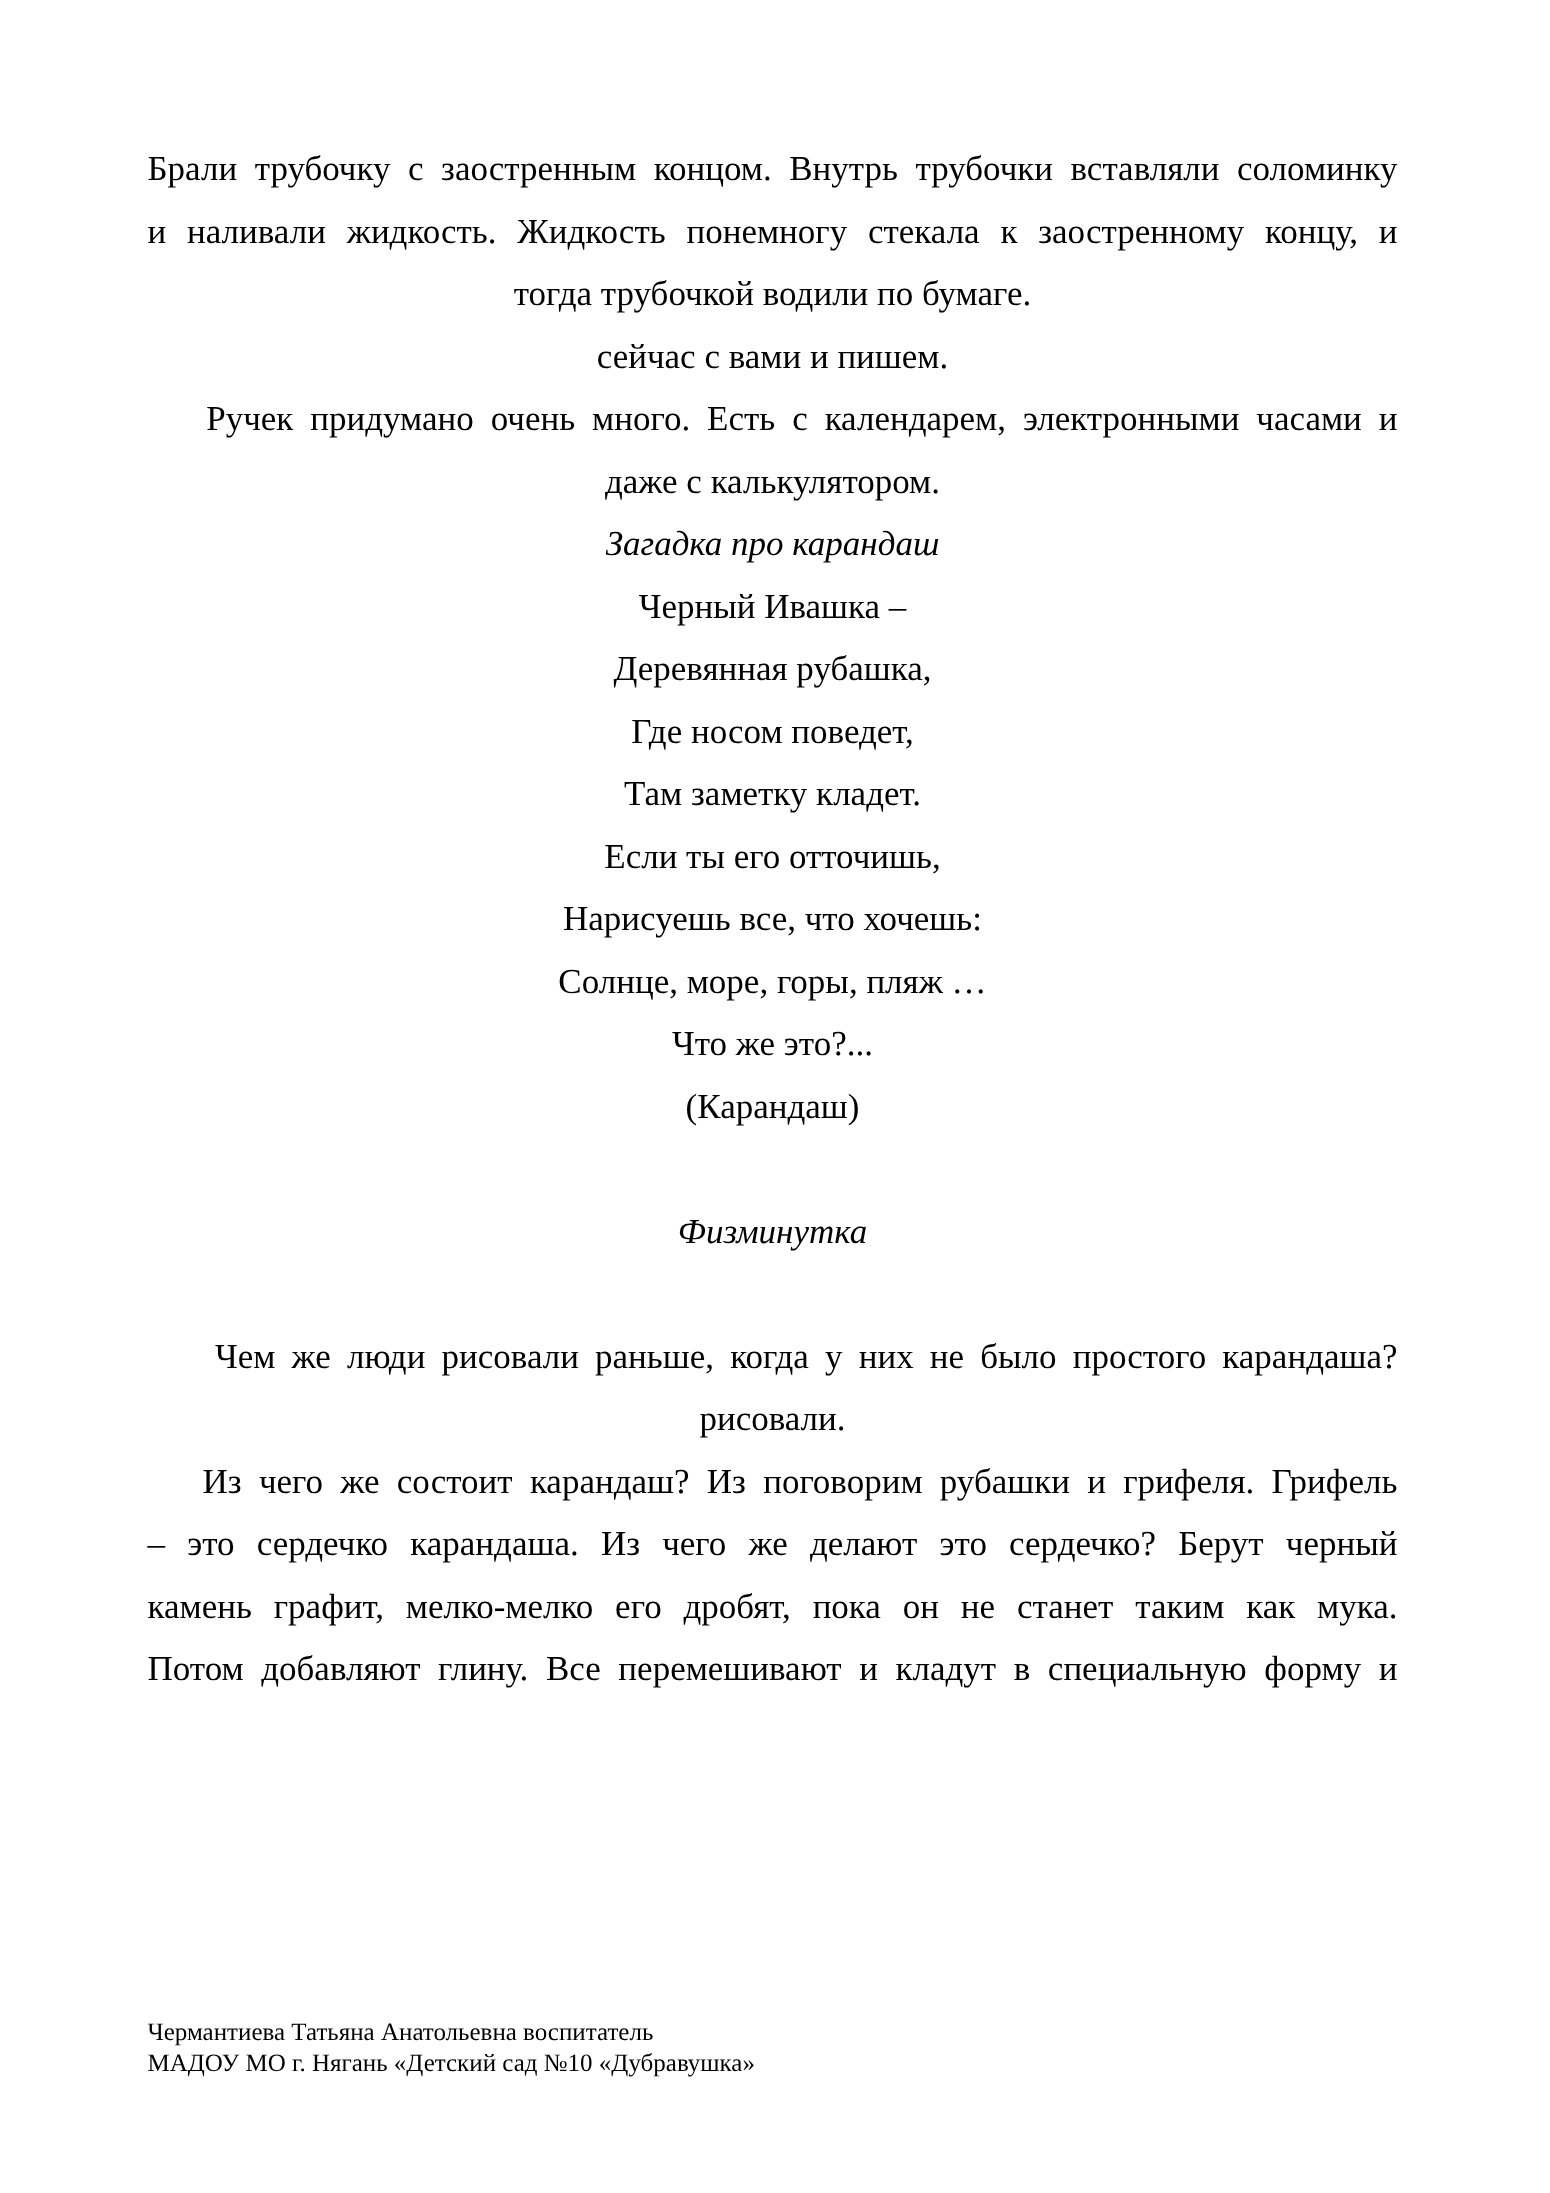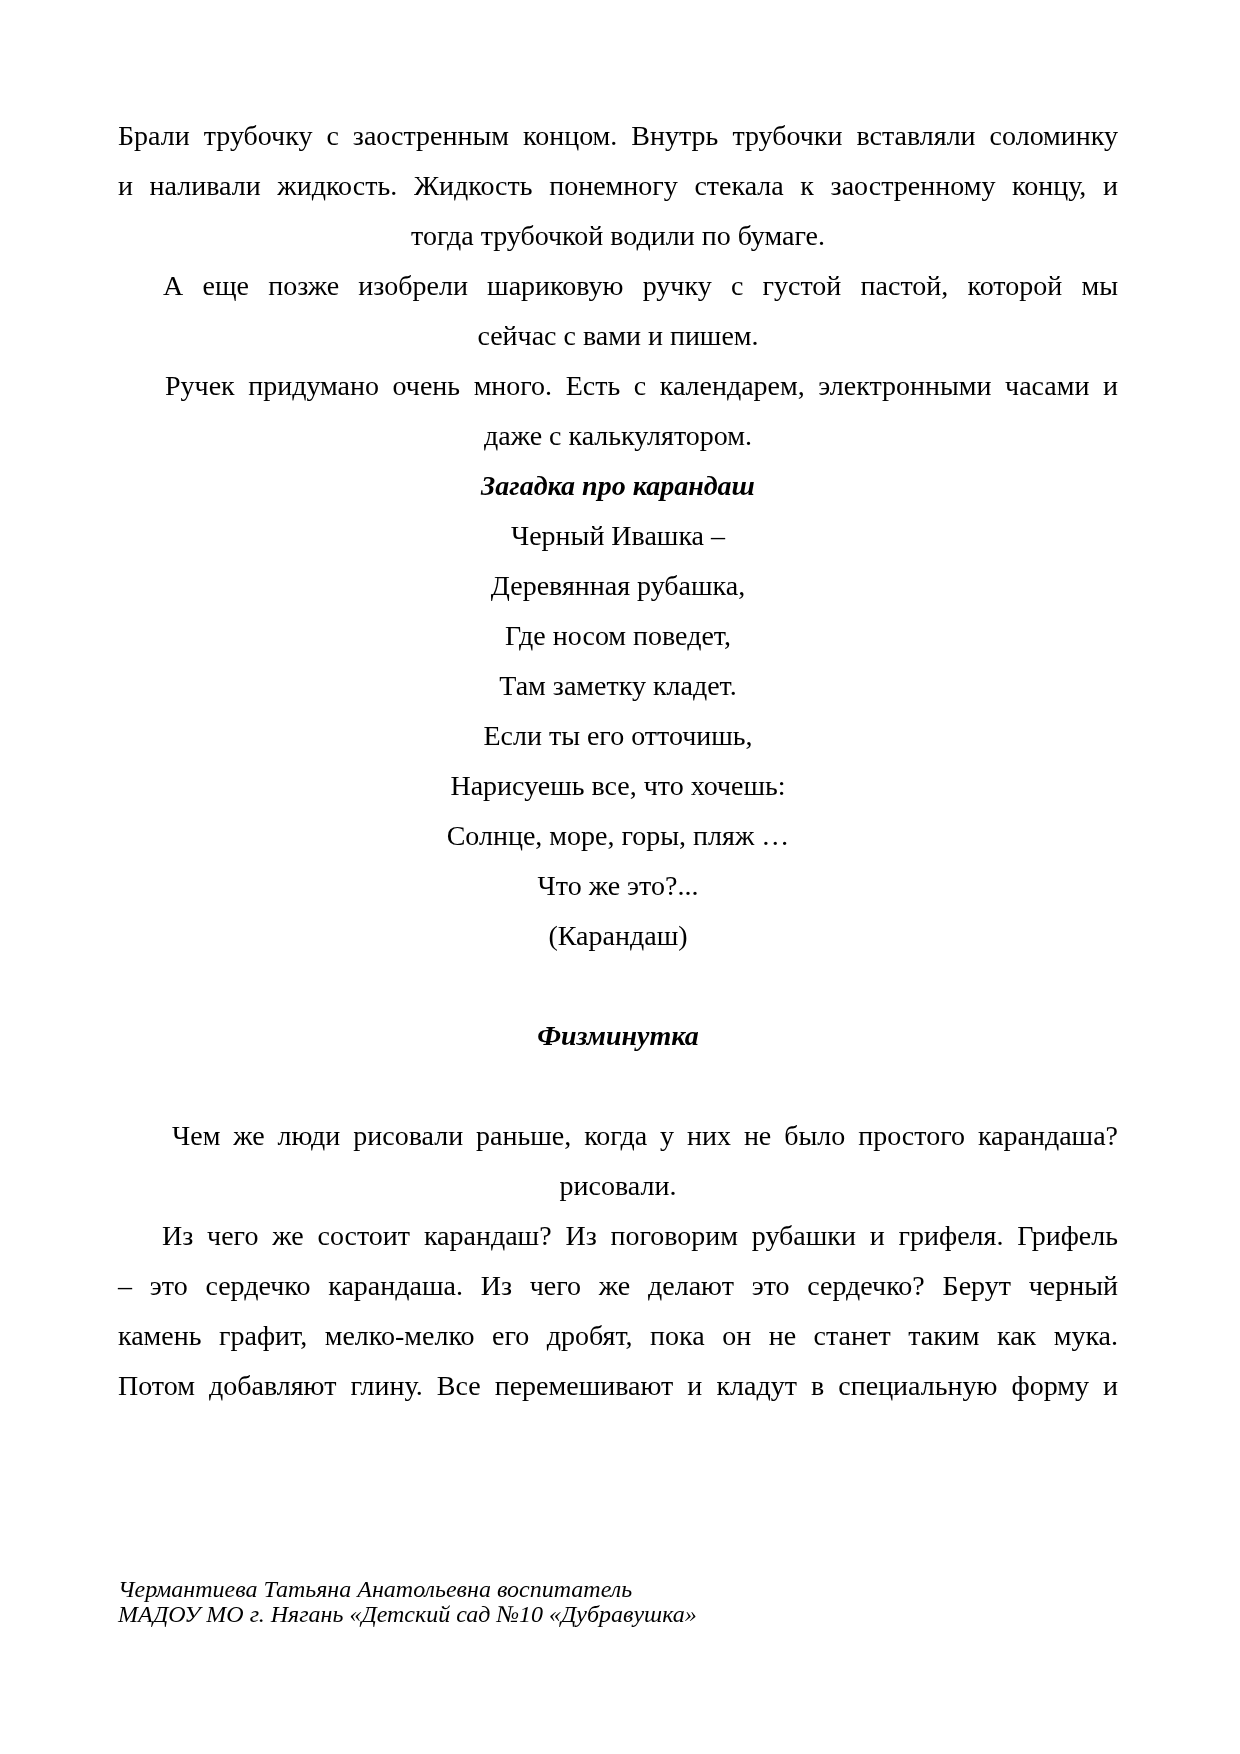--- a/index.html
+++ b/index.html
@@ -29,41 +29,38 @@
     white-space: nowrap;
     text-align: center;
   }
   .line.just {
     white-space: normal;
     text-align: justify;
     text-align-last: justify;
   }
   .line.italic {
     font-style: italic;
-    font-weight: bold;
   }
   .footer {
     position: absolute;
     left: 118px;
-    top: 1577px;
-    font-size: 24px;
+    top: 1614px;
+    font-size: 20px;
     line-height: 25px;
     white-space: nowrap;
-    font-style: italic;
   }
 </style>
 </head>
 <body>
 
 <div class="page">
   <div class="body-text" id="body-lines">
       <div class="line just">Брали трубочку с заостренным концом. Внутрь трубочки вставляли соломинку</div>
       <div class="line just">и наливали жидкость. Жидкость понемногу стекала к заостренному концу, и</div>
       <div class="line">тогда трубочкой водили по бумаге.</div>
-      <div class="line just" style="text-indent: 45px;">А еще позже изобрели шариковую ручку с густой пастой, которой мы</div>
       <div class="line">сейчас с вами и пишем.</div>
       <div class="line just" style="text-indent: 47px;">Ручек придумано очень много. Есть с календарем, электронными часами и</div>
       <div class="line">даже с калькулятором.</div>
       <div class="line italic">Загадка про карандаш</div>
       <div class="line">Черный Ивашка –</div>
       <div class="line">Деревянная рубашка,</div>
       <div class="line">Где носом поведет,</div>
       <div class="line">Там заметку кладет.</div>
       <div class="line">Если ты его отточишь,</div>
       <div class="line">Нарисуешь все, что хочешь:</div>

